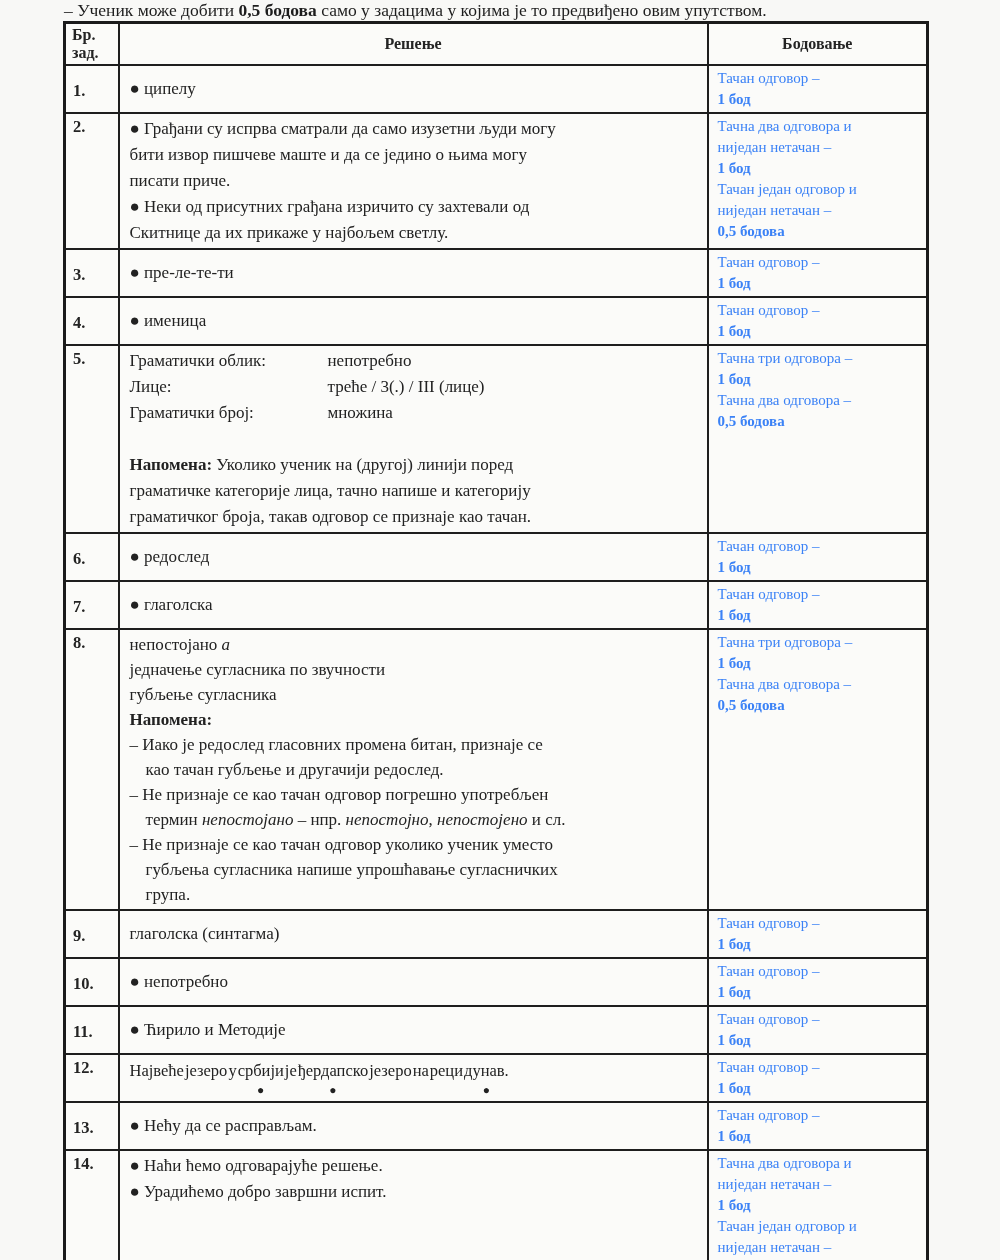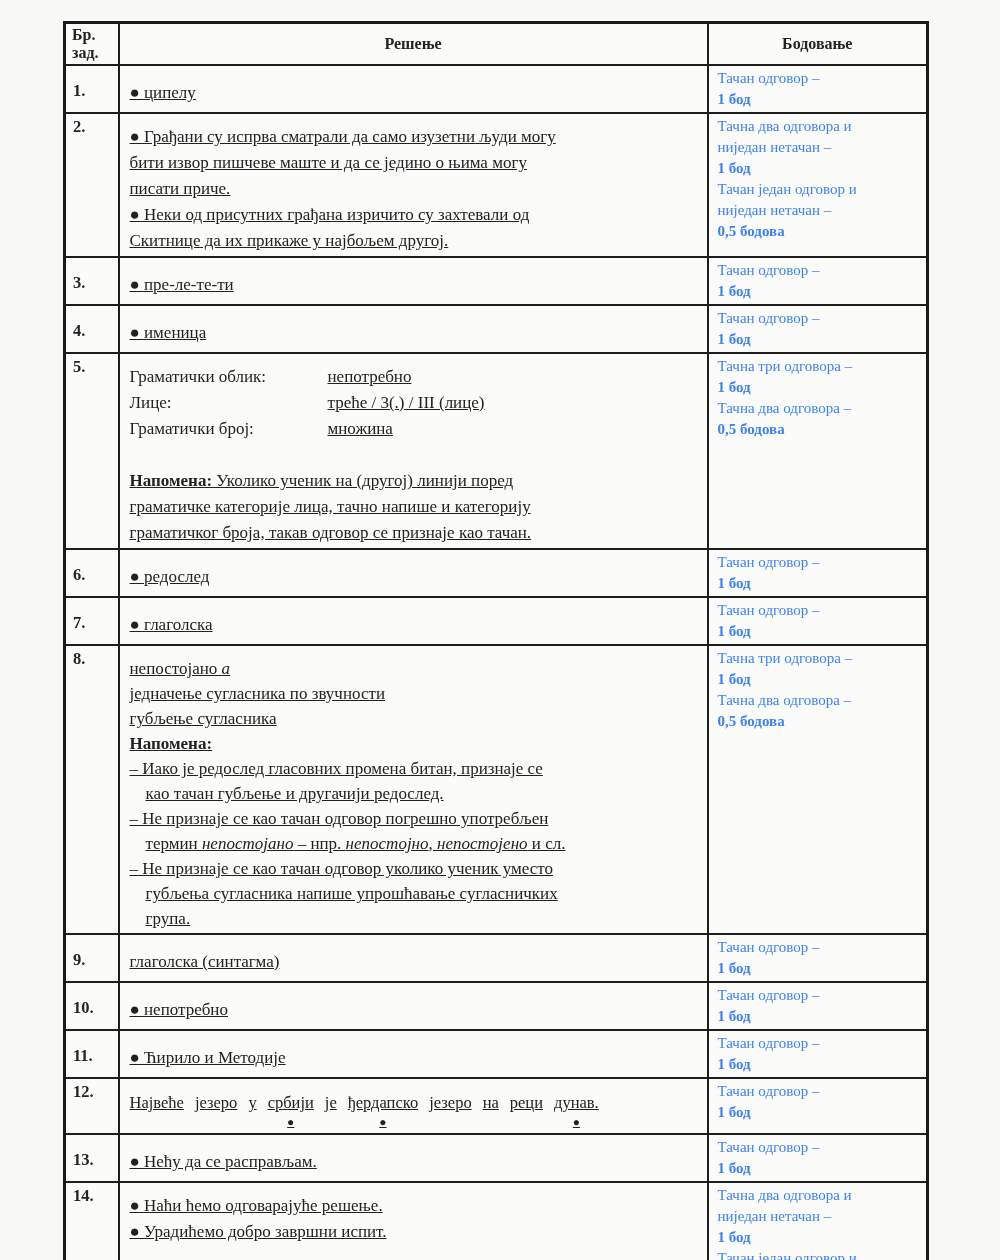--- a/index.html
+++ b/index.html
@@ -30,45 +30,46 @@
   }
   td, th { border:2px solid #1e1e1e; overflow:hidden; }
   th { font-weight:bold; font-size:16px; vertical-align:middle; }
   th.h-num { text-align:left; padding:2px 13px 2px 6px; line-height:18px; }
   td.num {
     font-weight:bold; font-size:16.5px;
     padding:3px 0 0 7px; vertical-align:top;
   }
   tr.short td.num, tr.short td.sol { vertical-align:middle; }
   td.sol {
-    font-size:17px; padding:10px 10px 2px 10px;
-    vertical-align:top; color:#222;text-decoration:underline;
+    font-size:17px; padding:2px 10px 2px 10px;
+    vertical-align:top; color:#222;
   }
   td.sol .ln { line-height:26px; }
   tr.r8 td.sol .ln { line-height:25px; }
   .ind { padding-left:16px; }
   .blank { height:26px; }
   .flabel { display:inline-block; width:198px; }
   td.score {
     font-size:15px; line-height:21px;
     padding:2px 8px 2px 9px; vertical-align:top; color:#3b82f6;
   }
   td.score .b { font-weight:bold; }
   .b { font-weight:bold; }
   i { font-style:italic; }
-  .w12row { display:flex; gap:11px; padding-top:2px; }
+  .w12row { display:flex; gap:1px; padding-top:2px; }
   .w12 { display:inline-block; text-align:center; }
   .w12 .wt { display:block; font-size:16.5px; line-height:24px; white-space:nowrap; }
   .w12 .wd { display:block; font-size:12px; line-height:14px; height:16px; }
 </style>
 </head>
 <body>
 
 <div class="page">
 
+  <div class="intro"><span>– Ученик може добити </span><b>0,5 бодова</b><span> само у задацима у којима је то предвиђено овим упутством.</span></div>
 
   <table class="grid">
     <colgroup>
         <col style="width:54px">
         <col style="width:589px">
         <col style="width:220px">
       </colgroup>
 
     <tbody>
         <tr style="height:39px">
@@ -89,21 +90,21 @@
       </td>
     </tr>
 
     <tr style="height:132px">
       <td class="num">2.</td>
       <td class="sol">
         <div class="ln">● Грађани су испрва сматрали да само изузетни људи могу</div>
         <div class="ln">бити извор пишчеве маште и да се једино о њима могу</div>
         <div class="ln">писати приче.</div>
         <div class="ln">● Неки од присутних грађана изричито су захтевали од</div>
-        <div class="ln">Скитнице да их прикаже у најбољем другој.</div>
+        <div class="ln">Скитнице да их прикаже у најбољем светлу.</div>
       </td>
       <td class="score">
         <div>Тачна два одговора и</div>
         <div>ниједан нетачан –</div>
         <div class="b">1 бод</div>
         <div>Тачан један одговор и</div>
         <div>ниједан нетачан –</div>
         <div class="b">0,5 бодова</div>
       </td>
     </tr>

